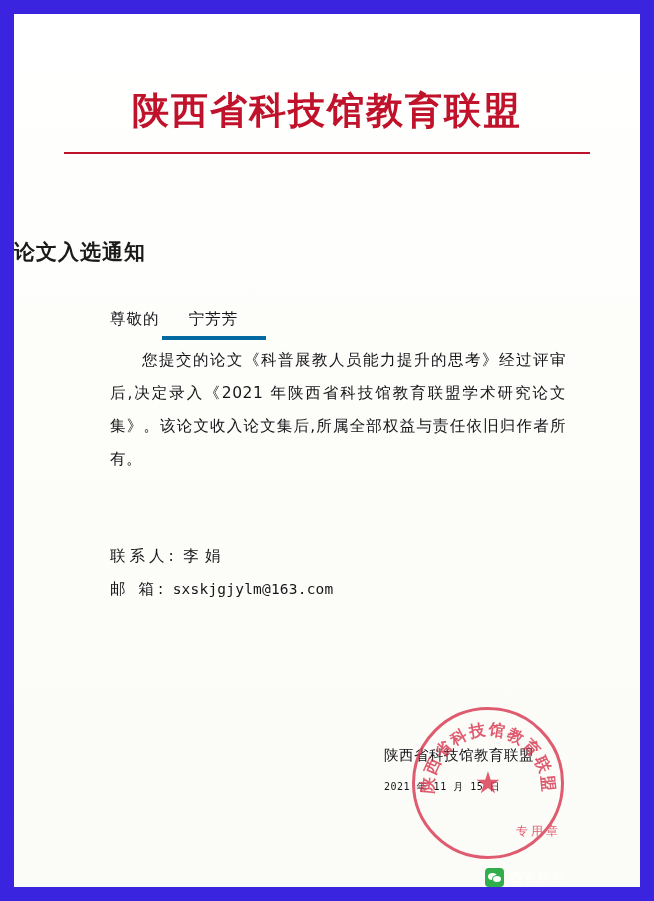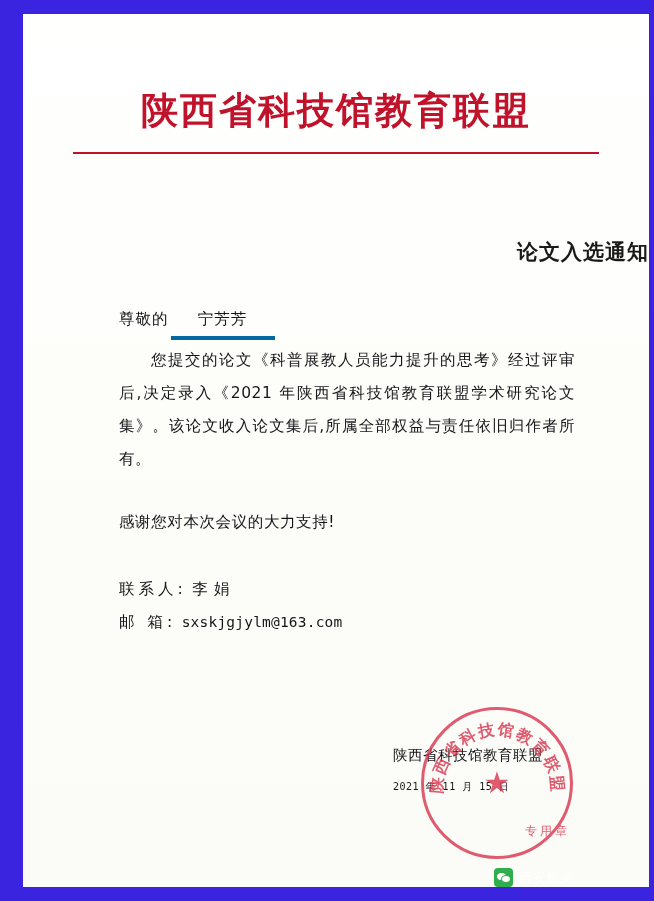--- a/index.html
+++ b/index.html
@@ -13,21 +13,20 @@
     font-family: "Liberation Sans", sans-serif;
     overflow: hidden;
   }
   .frame {
     position: absolute;
     left: 0; top: 0;
     width: 586px;
     height: 901px;
     background: #3a24e0;
     box-sizing: border-box;
-    margin-left: 9px;
   }
   .page {
     position: absolute;
     left: 14px;
     top: 14px;
     width: 626px;
     height: 873px;
     background: #fdfdfb;
     box-sizing: border-box;
     overflow: hidden;
@@ -63,21 +62,21 @@
     height: 2px;
     background: #c0122a;
   }
 
   
   .doc-title {
     position: absolute;
     top: 224px;
     left: 0;
     width: 626px;
-    text-align: right;
+    text-align: left;
     font-family: "DejaVu Sans", sans-serif;
     font-weight: bold;
     font-size: 21px;
     letter-spacing: 1px;
     color: #1a1a1a;
   }
 
   
   .body-block {
     position: absolute;
@@ -261,21 +260,20 @@
       <div class="salutation">
         <span class="lead">尊敬的</span>
         <span class="name-blank">宁芳芳</span>
       </div>
 
       <p class="para">您提交的论文《科普展教人员能力提升的思考》经过评审后,决定录入《2021 年陕西省科技馆教育联盟学术研究论文集》。该论文收入论文集后,所属全部权益与责任依旧归作者所有。</p>
 
 
       <div class="gap-1"></div>
 
-      <p class="para-noindent">感谢您对本次会议的大力支持!</p>
 
       <div class="gap-2"></div>
 
 
       <div class="contact-line">
         <span class="label">联系人:</span>
         <span>李 娟</span>
       </div>
 
       <div class="contact-line">

